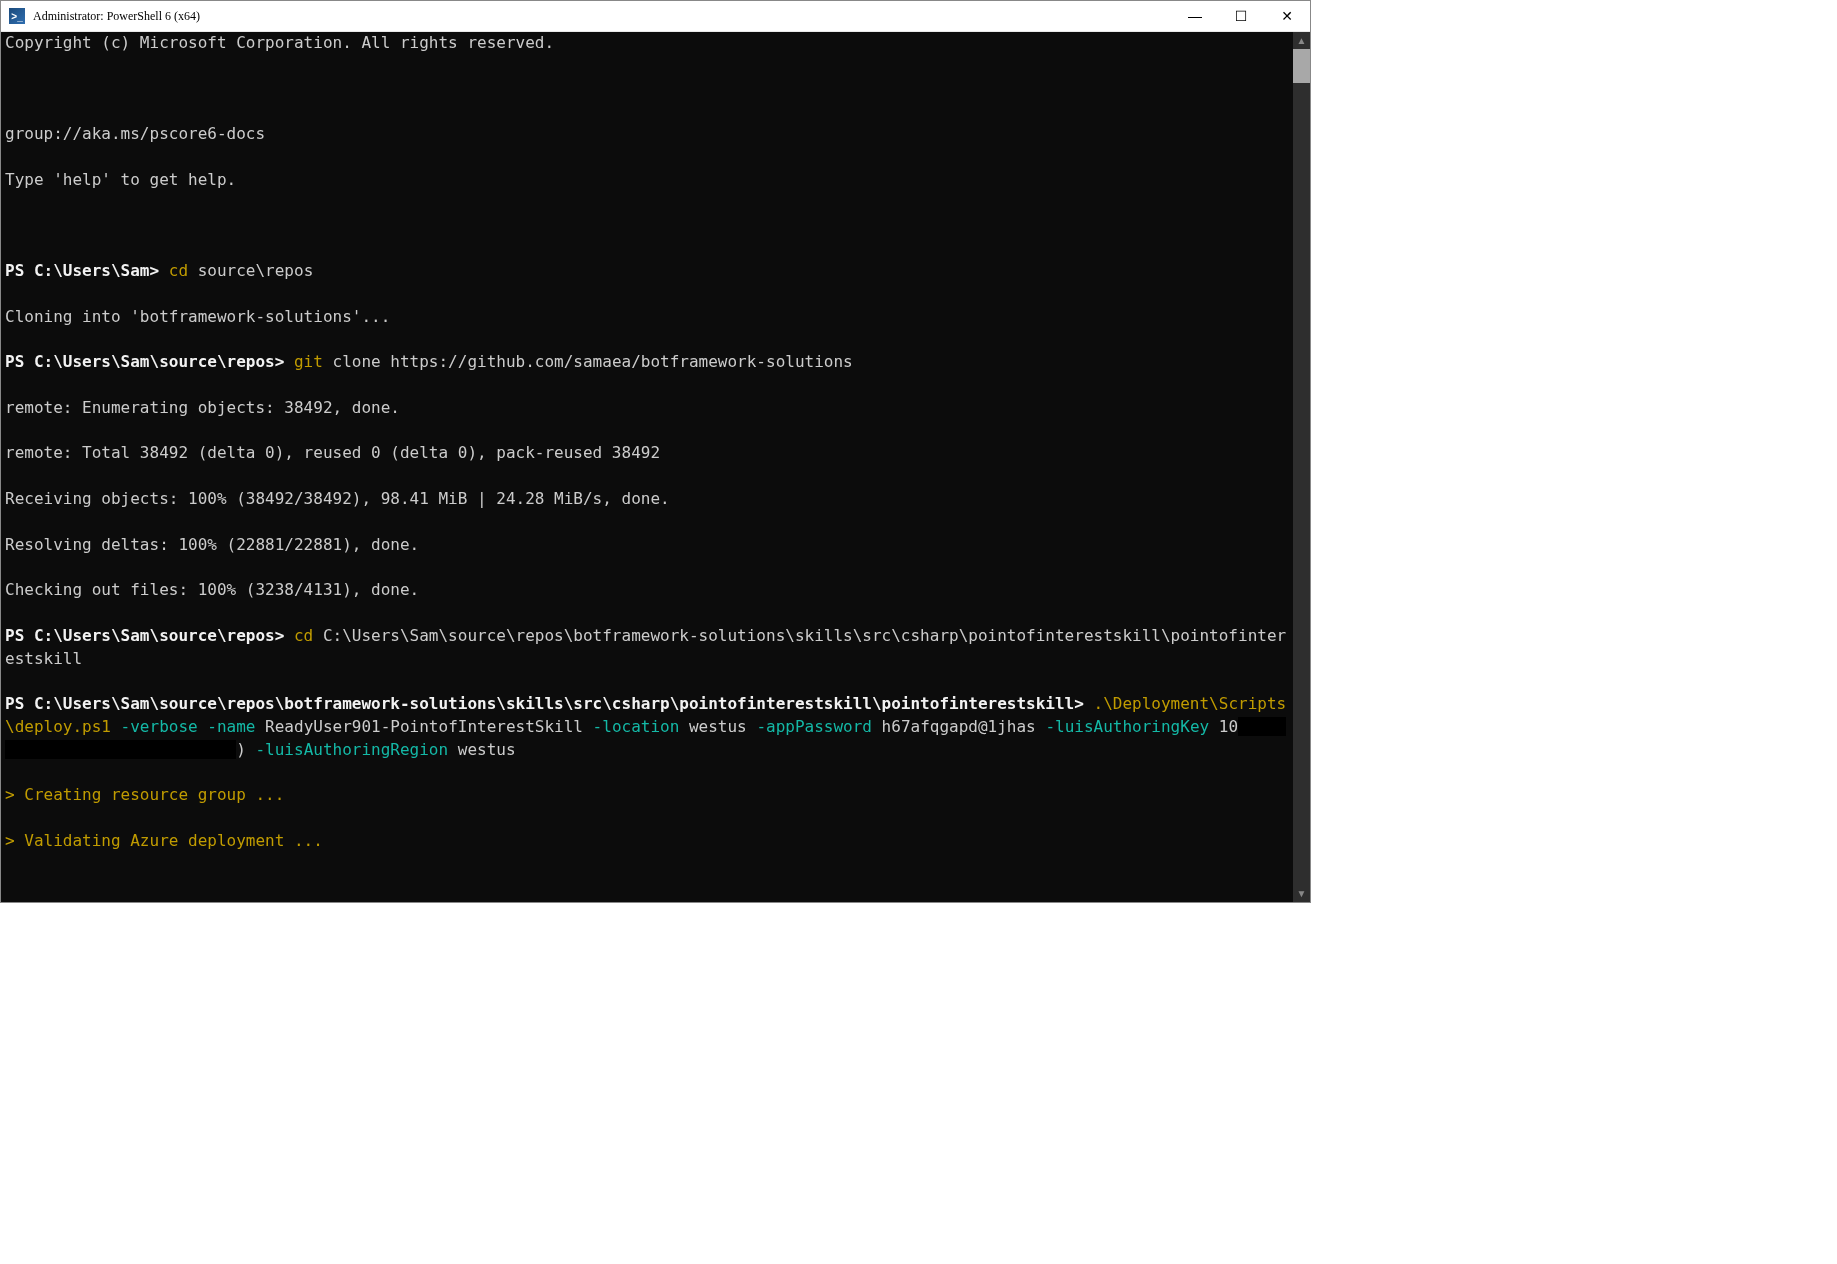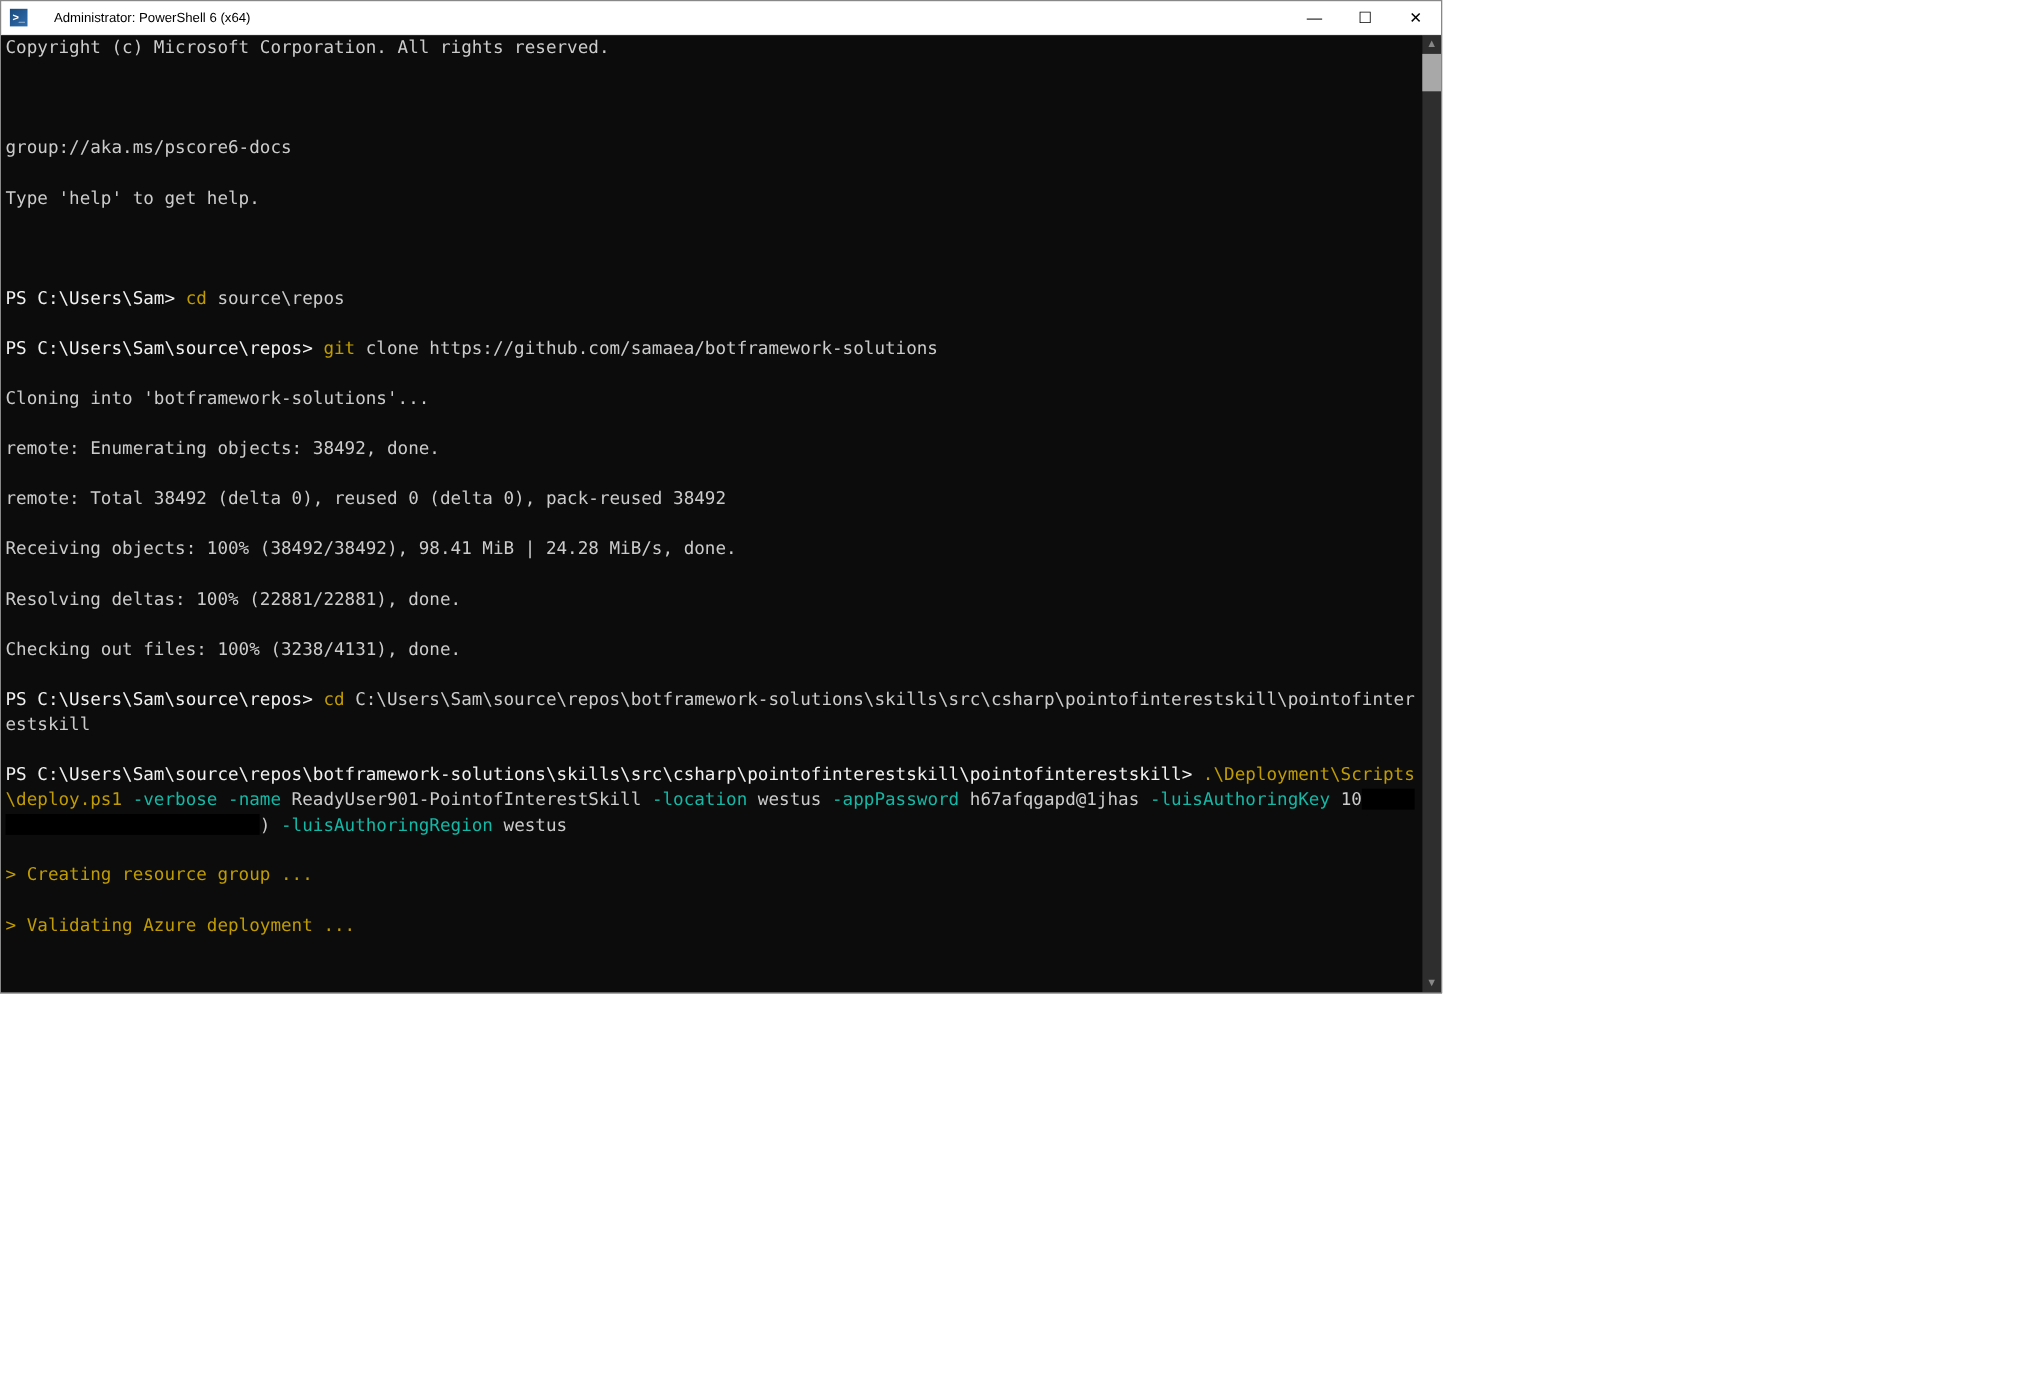--- a/index.html
+++ b/index.html
@@ -27,24 +27,25 @@
     border-bottom: 1px solid #e9e9e9;
   }
   .titlebar .app-icon {
     width: 16px; height: 16px;
     margin-left: 8px;
     background: linear-gradient(135deg,#1b4a7b 0%,#2f6eb0 100%);
     display: flex; align-items: center; justify-content: center;
     color: #fff; font-size: 10px; font-weight: bold;
   }
   .titlebar .title {
-    margin-left: 24px;
+    margin-left: 8px;
     font-size: 12px;
     color: #000;
     flex: 1;
+    font-family: Liberation Serif, serif;
   }
   .win-controls { display: flex; height: 100%; }
   .win-btn {
     width: 46px; height: 100%;
     display: flex; align-items: center; justify-content: center;
     font-size: 14px; color: #000;
     font-family: "Segoe UI Symbol", sans-serif;
   }
 
   .client {
@@ -83,21 +84,21 @@
     color:#888;font-size:10px;
   }
   .scroll-arrow.up { top:0; }
   .scroll-arrow.down { bottom:0; }
   .c-gray   { color: #14b8a6; }
   .c-yellow { color: #c19c00; }
   .c-default{ color: #cccccc; }
   .blackbox { background:#000; color:#000; }
 
   .line { display:block; }
-  .prompt { color:#f2f2f2; }
+  .prompt { color:#f2f2f2;font-weight:bold; }
   .cmd { color:#c19c00; }
 </style>
 </head>
 <body>
 
 <div class="window">
   <div class="titlebar">
     <div class="app-icon">&gt;_</div>
     <div class="title">Administrator: PowerShell 6 (x64)</div>
     <div class="win-controls">
@@ -107,22 +108,22 @@
     </div>
   </div>
 
   <div class="client">
     <div class="terminal"><span class="line c-default">Copyright (c) Microsoft Corporation. All rights reserved.</span>
 <span class="line"> </span>
 <span class="line c-default">group://aka.ms/pscore6-docs</span>
 <span class="line c-default">Type 'help' to get help.</span>
 <span class="line"> </span>
 <span class="line"><span class="prompt c-default">PS C:\Users\Sam&gt; </span><span class="cmd">cd</span><span class="c-default"> source\repos</span></span>
+<span class="line c-default">Cloning into 'botframework-solutions'...</span>
 <span class="line"><span class="prompt c-default">PS C:\Users\Sam\source\repos&gt; </span><span class="cmd">git</span><span class="c-default"> clone https://github.com/samaea/botframework-solutions</span></span>
-<span class="line c-default">Cloning into 'botframework-solutions'...</span>
 <span class="line c-default">remote: Enumerating objects: 38492, done.</span>
 <span class="line c-default">remote: Total 38492 (delta 0), reused 0 (delta 0), pack-reused 38492</span>
 <span class="line c-default">Receiving objects: 100% (38492/38492), 98.41 MiB | 24.28 MiB/s, done.</span>
 <span class="line c-default">Resolving deltas: 100% (22881/22881), done.</span>
 <span class="line c-default">Checking out files: 100% (3238/4131), done.</span>
 <span class="line"><span class="prompt c-default">PS C:\Users\Sam\source\repos&gt; </span><span class="cmd">cd</span><span class="c-default"> C:\Users\Sam\source\repos\botframework-solutions\skills\src\csharp\pointofinterestskill\pointofinterestskill</span></span>
 <span class="line"><span class="prompt c-default">PS C:\Users\Sam\source\repos\botframework-solutions\skills\src\csharp\pointofinterestskill\pointofinterestskill&gt; </span><span class="cmd">.\Deployment\Scripts\deploy.ps1</span><span class="c-gray"> -verbose</span><span class="c-gray"> -name</span><span class="c-default"> ReadyUser901-PointofInterestSkill</span><span class="c-gray"> -location</span><span class="c-default"> westus</span><span class="c-gray"> -appPassword</span><span class="c-default"> h67afqgapd@1jhas</span><span class="c-gray"> -luisAuthoringKey</span><span class="c-default"> 10</span><span class="blackbox">xxxxxxxxxxxxxxxxxxxxxxxxxxxxx</span><span class="c-default">)</span><span class="c-gray"> -luisAuthoringRegion</span><span class="c-default"> westus</span></span>
 <span class="line c-yellow">&gt; Creating resource group ...</span>
 <span class="line c-yellow">&gt; Validating Azure deployment ...</span>
 

